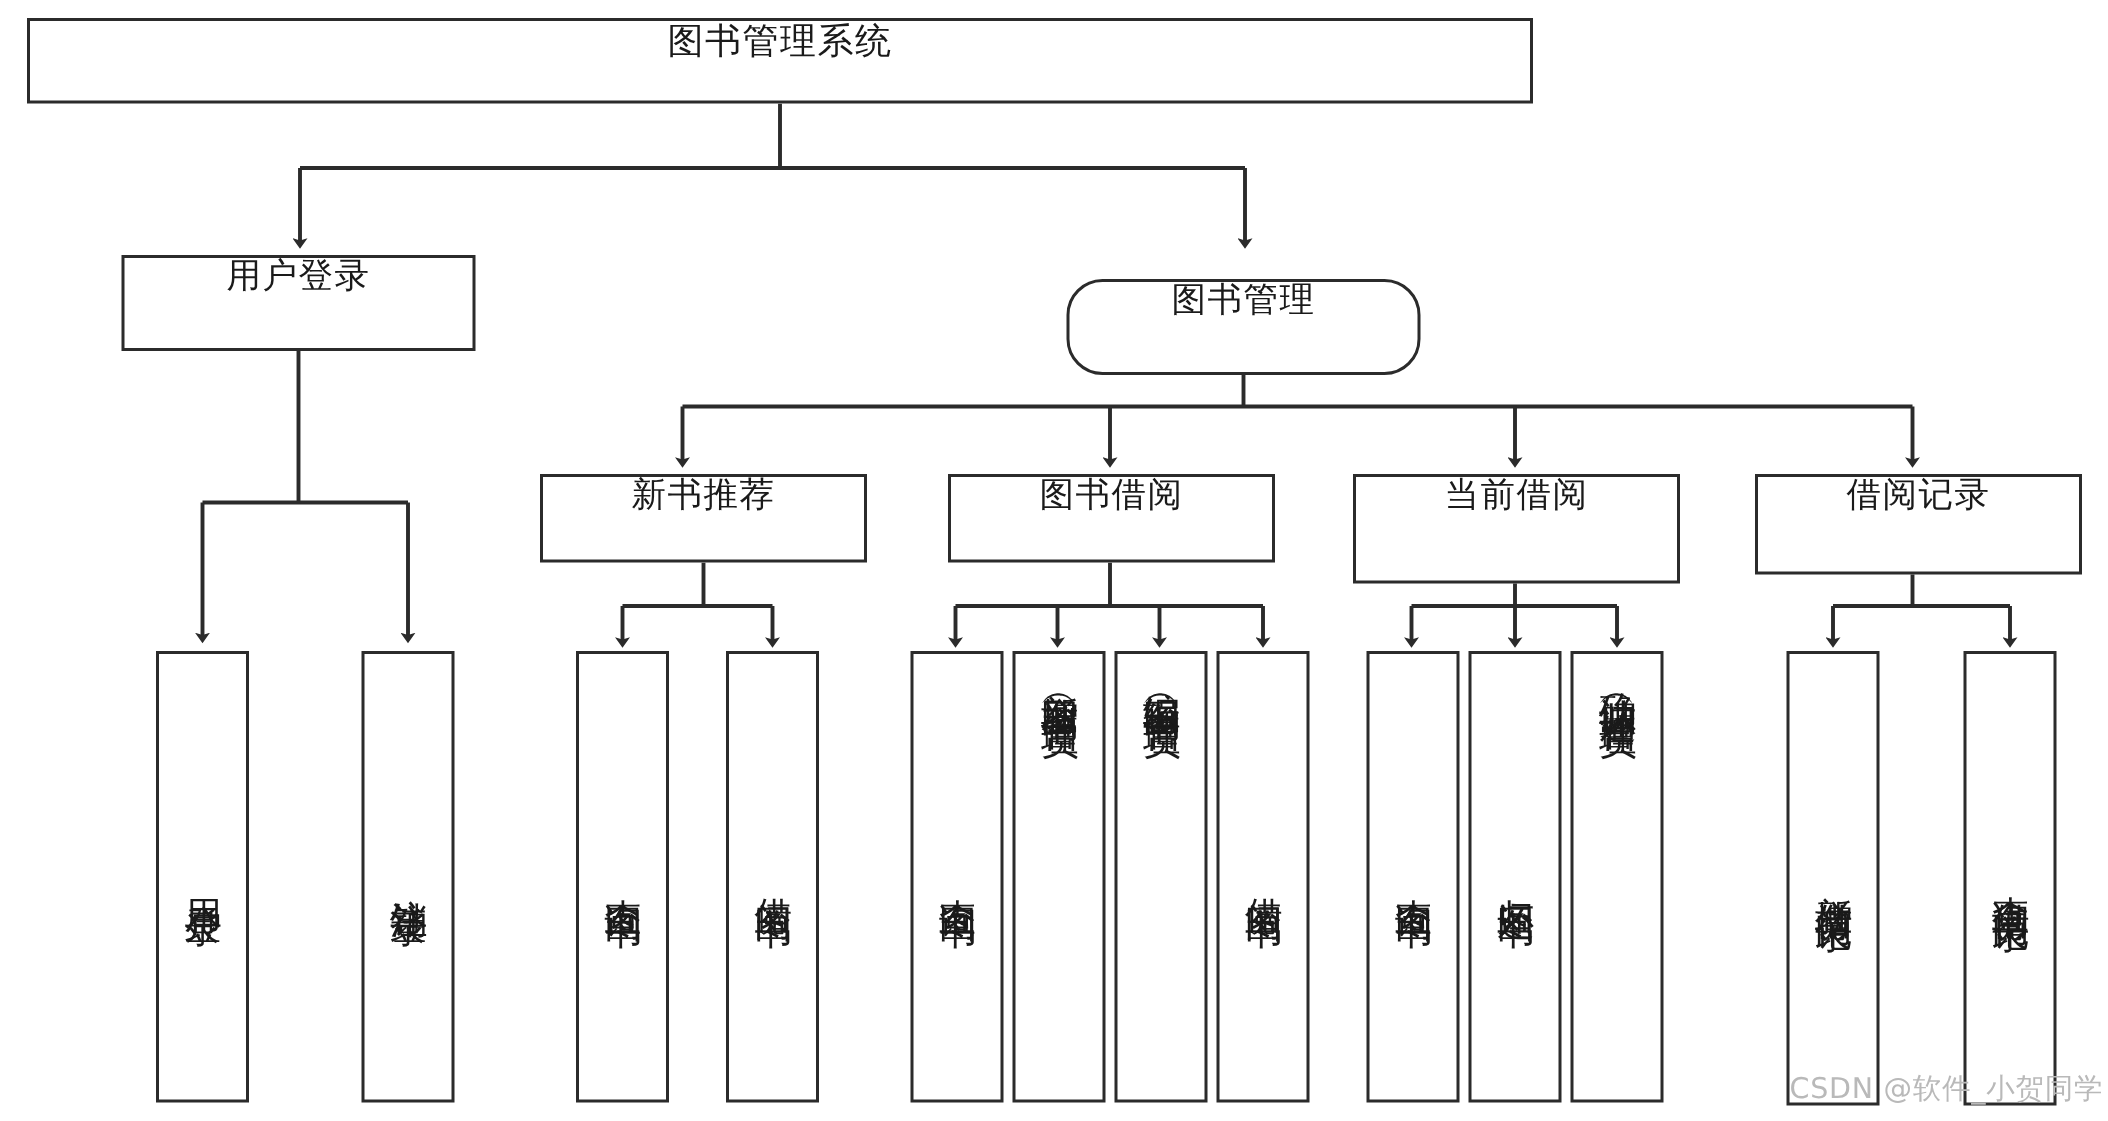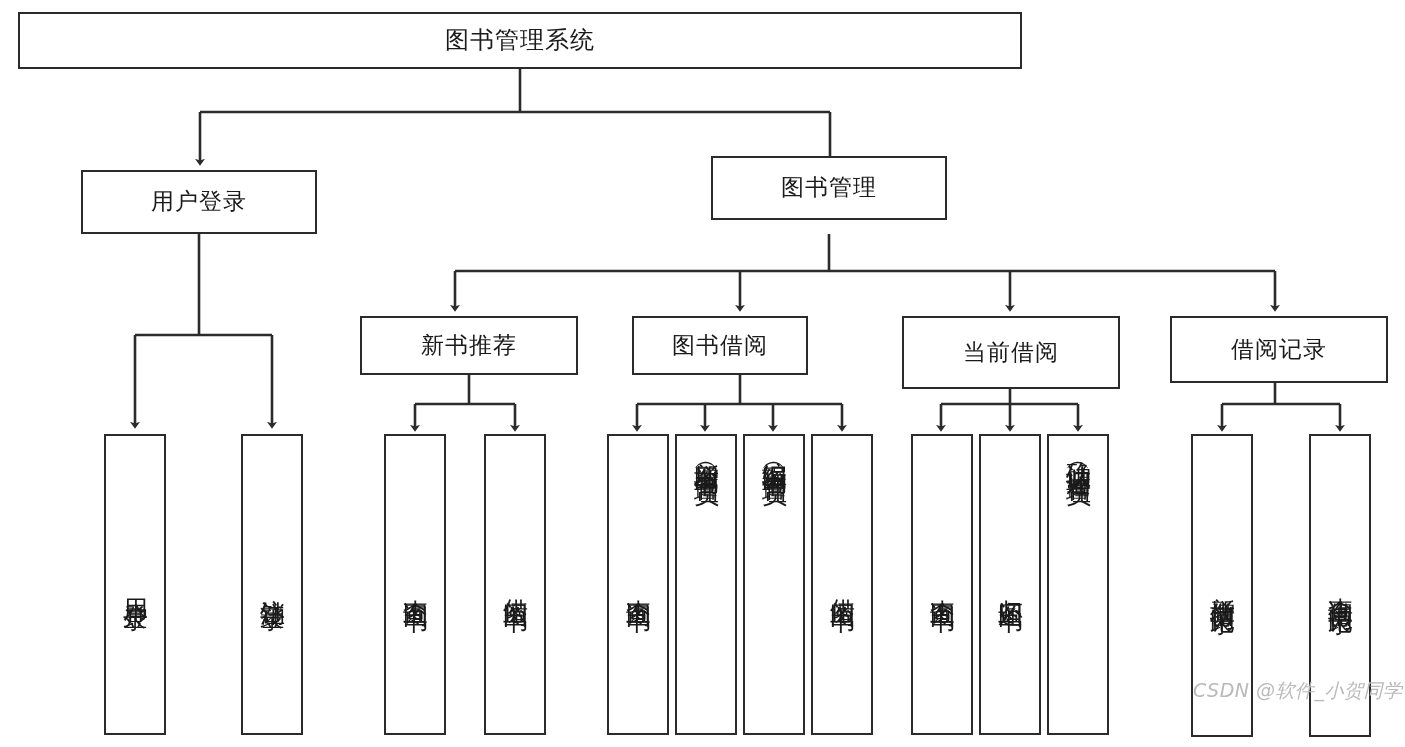--- a/index.html
+++ b/index.html
@@ -25,21 +25,20 @@
     width: 1405px;
     height: 747px;
     pointer-events: none;
   }
   .node {
     position: absolute;
     box-sizing: border-box;
     border: 2px solid #2b2b2b;
     background: #ffffff;
     display: flex;
-    align-items: center;
     justify-content: center;
     color: #1a1a1a;
   }
   .node-h {
     font-size: 23px;
     letter-spacing: 1px;
     line-height: 1.1;
   }
   .node-root {
     font-size: 24px;
@@ -123,28 +122,28 @@
     </g>
   </svg>
 
   <div class="node node-h node-root" style="left:18px; top:12px; width:1004px; height:57px;">
     <span>图书管理系统</span>
   </div>
 
   <div class="node node-h" style="left:81px; top:170px; width:236px; height:64px;">
     <span>用户登录</span>
   </div>
-  <div class="node node-h" style="left:711px; top:156px; width:236px; height:64px;">
+  <div class="node node-h" style="left:711px; top:186px; width:236px; height:64px;border-radius:24px;">
     <span>图书管理</span>
   </div>
 
   <div class="node node-h" style="left:360px; top:316px; width:218px; height:59px;">
     <span>新书推荐</span>
   </div>
-  <div class="node node-h" style="left:632px; top:316px; width:176px; height:59px;">
+  <div class="node node-h" style="left:632px; top:316px; width:218px; height:59px;">
     <span>图书借阅</span>
   </div>
   <div class="node node-h" style="left:902px; top:316px; width:218px; height:73px;">
     <span>当前借阅</span>
   </div>
   <div class="node node-h" style="left:1170px; top:316px; width:218px; height:67px;">
     <span>借阅记录</span>
   </div>
 
   <div class="node node-v" style="left:104px; top:434px; width:62px; height:301px;">
@@ -184,15 +183,15 @@
     <span>确认归还（管理员）</span>
   </div>
 
   <div class="node node-v" style="left:1191px; top:434px; width:62px; height:303px;">
     <span>新增借阅记录</span>
   </div>
   <div class="node node-v" style="left:1309px; top:434px; width:62px; height:303px;">
     <span>查询借阅记录</span>
   </div>
 
-  <div class="watermark" style="left:1193px; top:678px;font-style:italic;">CSDN @软件_小贺同学</div>
+  <div class="watermark" style="left:1193px; top:713px;">CSDN @软件_小贺同学</div>
 
 </div>
 
 </body></html>

